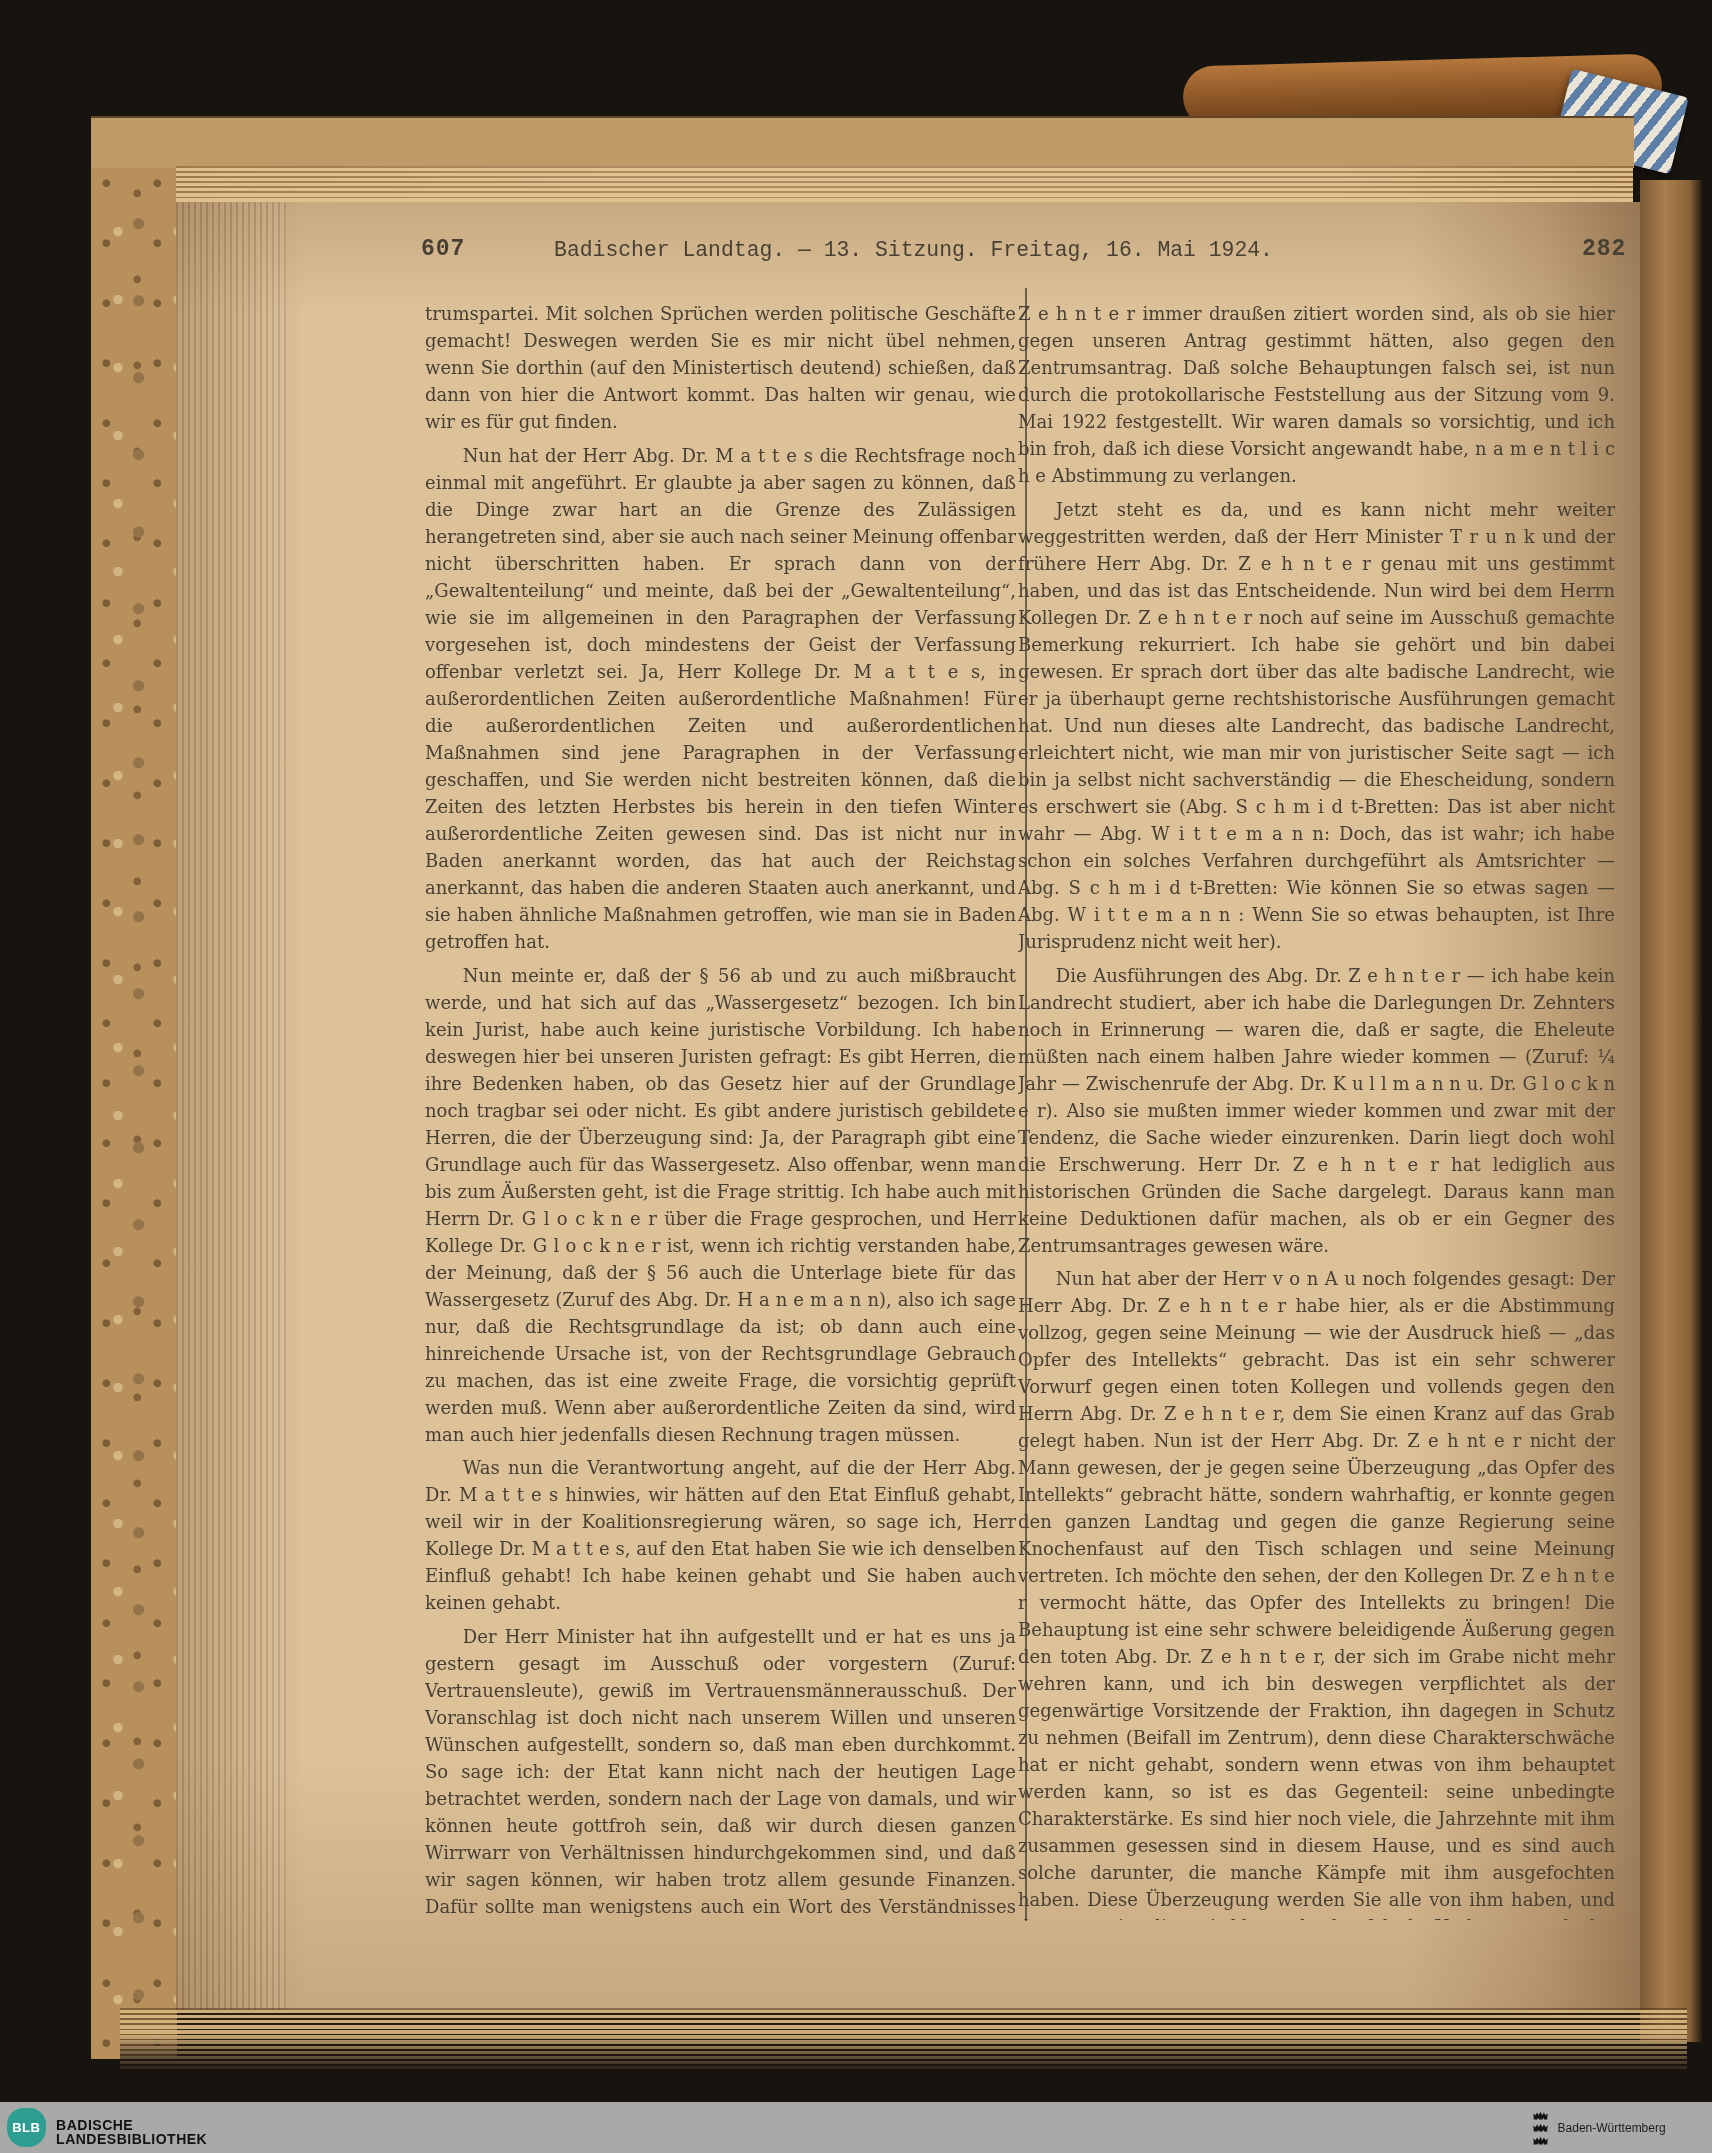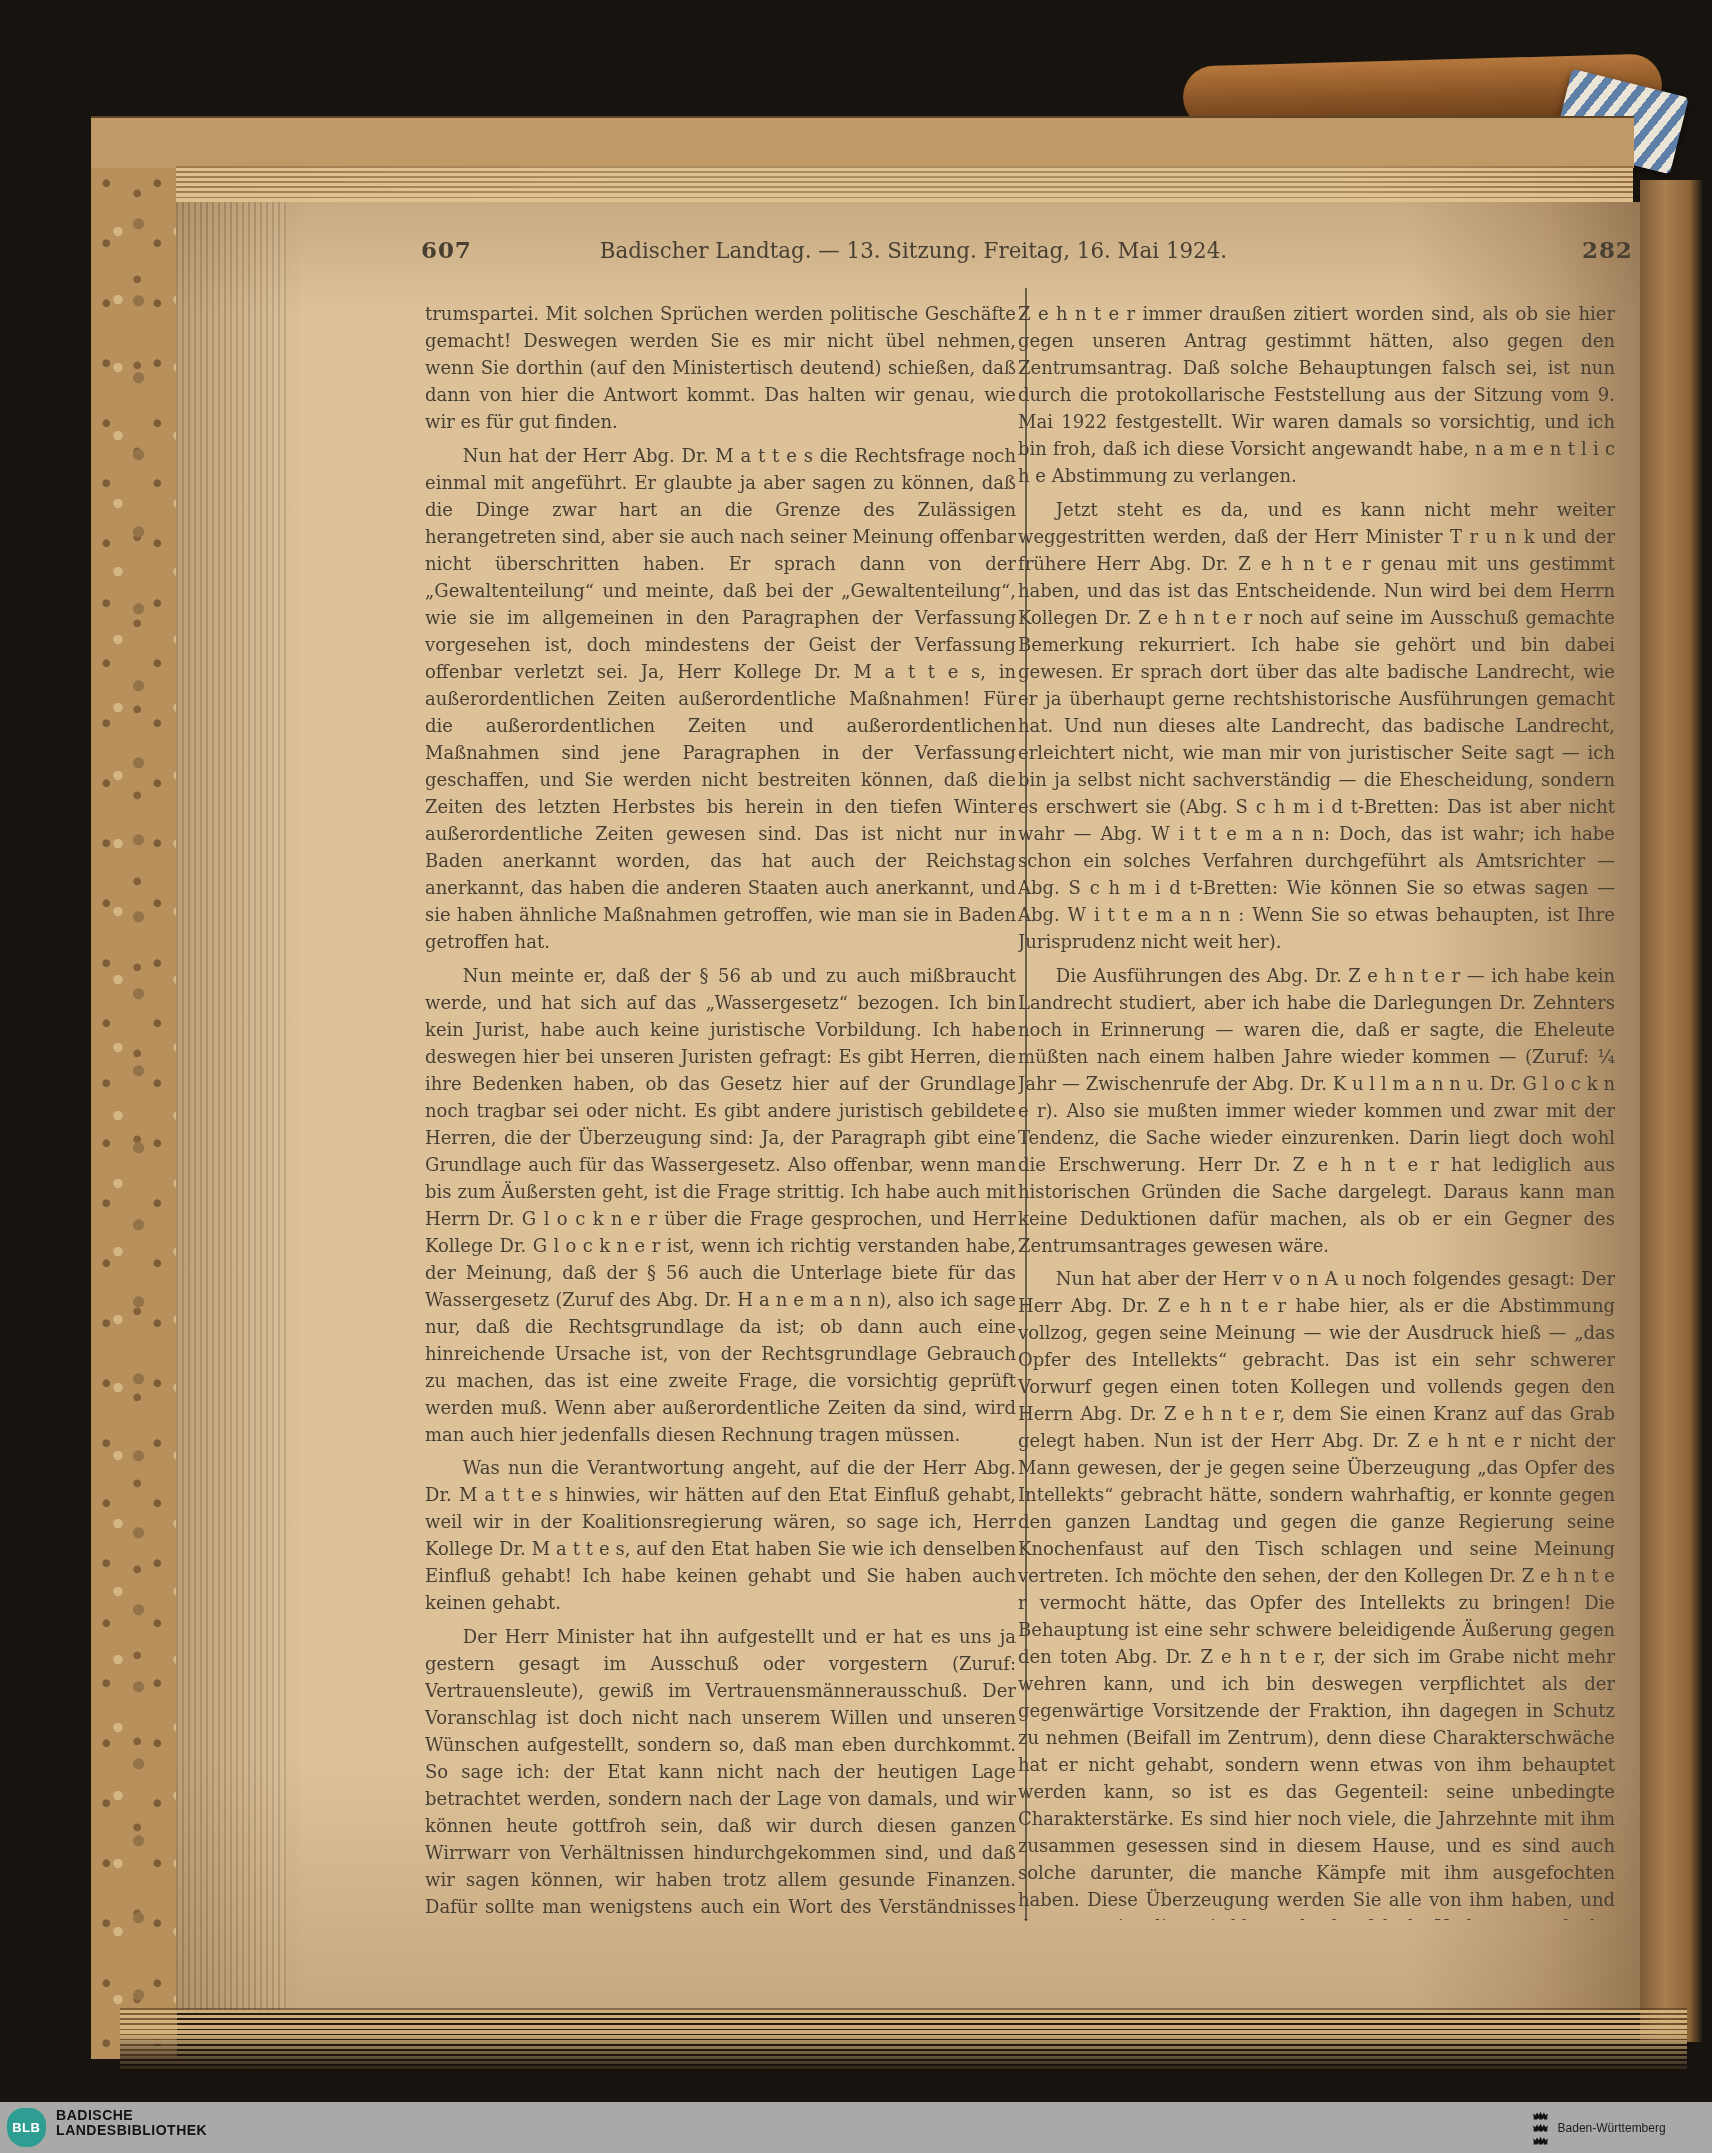--- a/index.html
+++ b/index.html
@@ -44,39 +44,39 @@
   .page-right-sliver{position:absolute;left:1640px;top:180px;width:62px;height:1862px;
     background:linear-gradient(90deg,#7c5a34,#a97f4e 40%,#8a6338 80%,#241c12);}
   .book-rod{position:absolute;left:1183px;top:60px;width:479px;height:62px;border-radius:31px;
     background:linear-gradient(180deg,#b5773c,#8a5526 55%,#6d3f18);transform:rotate(-1.6deg);}
   .ribbon{position:absolute;left:1561px;top:82px;width:120px;height:79px;transform:rotate(14deg);
     background:repeating-linear-gradient(115deg,#5e7fa8 0 7.7px,#e9e4d6 7.7px 15.4px);
     border-radius:5.1px;box-shadow:0 3.4px 8.6px rgba(0,0,0,.5);}
 
   
   .ink{color:#483f33;}
-  .page-header{position:absolute;left:176px;top:236px;width:1464px;height:34px;font-size:23px;}
+  .page-header{position:absolute;left:176px;top:236px;width:1464px;height:34px;font-size:23px;font-family:Liberation Mono, monospace;}
   .pnum{position:absolute;top:0;font-weight:bold;letter-spacing:0.9px;}
   .pnum.left{left:245px;}
   .pnum.right{left:1406px;}
   .header-title{position:absolute;left:268px;right:257px;top:1.7px;text-align:center;font-size:21.4px;}
 
   .col{position:absolute;top:288px;height:1632px;overflow:hidden;text-align:justify;
        font-size:18px;line-height:27px;}
   .col p{margin:6.8px 0 0 0;text-indent:2.1em;}
   .col p.cont{margin-top:12px;text-indent:0;}
   .col-left{left:425px;width:591px;}
   .col-right{left:1018px;width:597px;}
   .col-divider{position:absolute;left:1025px;top:288px;width:1.7px;height:1633px;
     background:#574e41;opacity:.85;}
 
   
   .footer-bar{position:absolute;left:0;top:2102px;width:1712px;height:51px;background:#a9a9a7;
     font-family:"Liberation Sans","DejaVu Sans",sans-serif;}
-  .blb-group{position:absolute;left:6.8px;top:6px;height:39px;display:flex;align-items:flex-start;gap:10.3px;cursor:pointer;}
+  .blb-group{position:absolute;left:6.8px;top:6px;height:39px;display:flex;align-items:flex-end;gap:10.3px;cursor:pointer;}
   .blb-badge{width:39px;height:39px;background:#2f9e92;border-radius:42% 42% 46% 46%;
     display:flex;align-items:center;justify-content:center;
     color:#fff;font-weight:bold;font-size:13px;letter-spacing:0.4px;}
   .blb-name{color:#121212;font-size:14px;font-weight:bold;letter-spacing:0.5px;line-height:14.6px;}
   .bw-group{position:absolute;left:1532px;top:2.6px;height:46px;display:flex;align-items:center;gap:8.6px;cursor:pointer;}
   .bw-lions{display:flex;flex-direction:column;gap:2.6px;}
   .bw-lions svg{display:block;}
   .bw-name{color:#1c1c1c;font-size:12px;}
 </style>
 </head>

